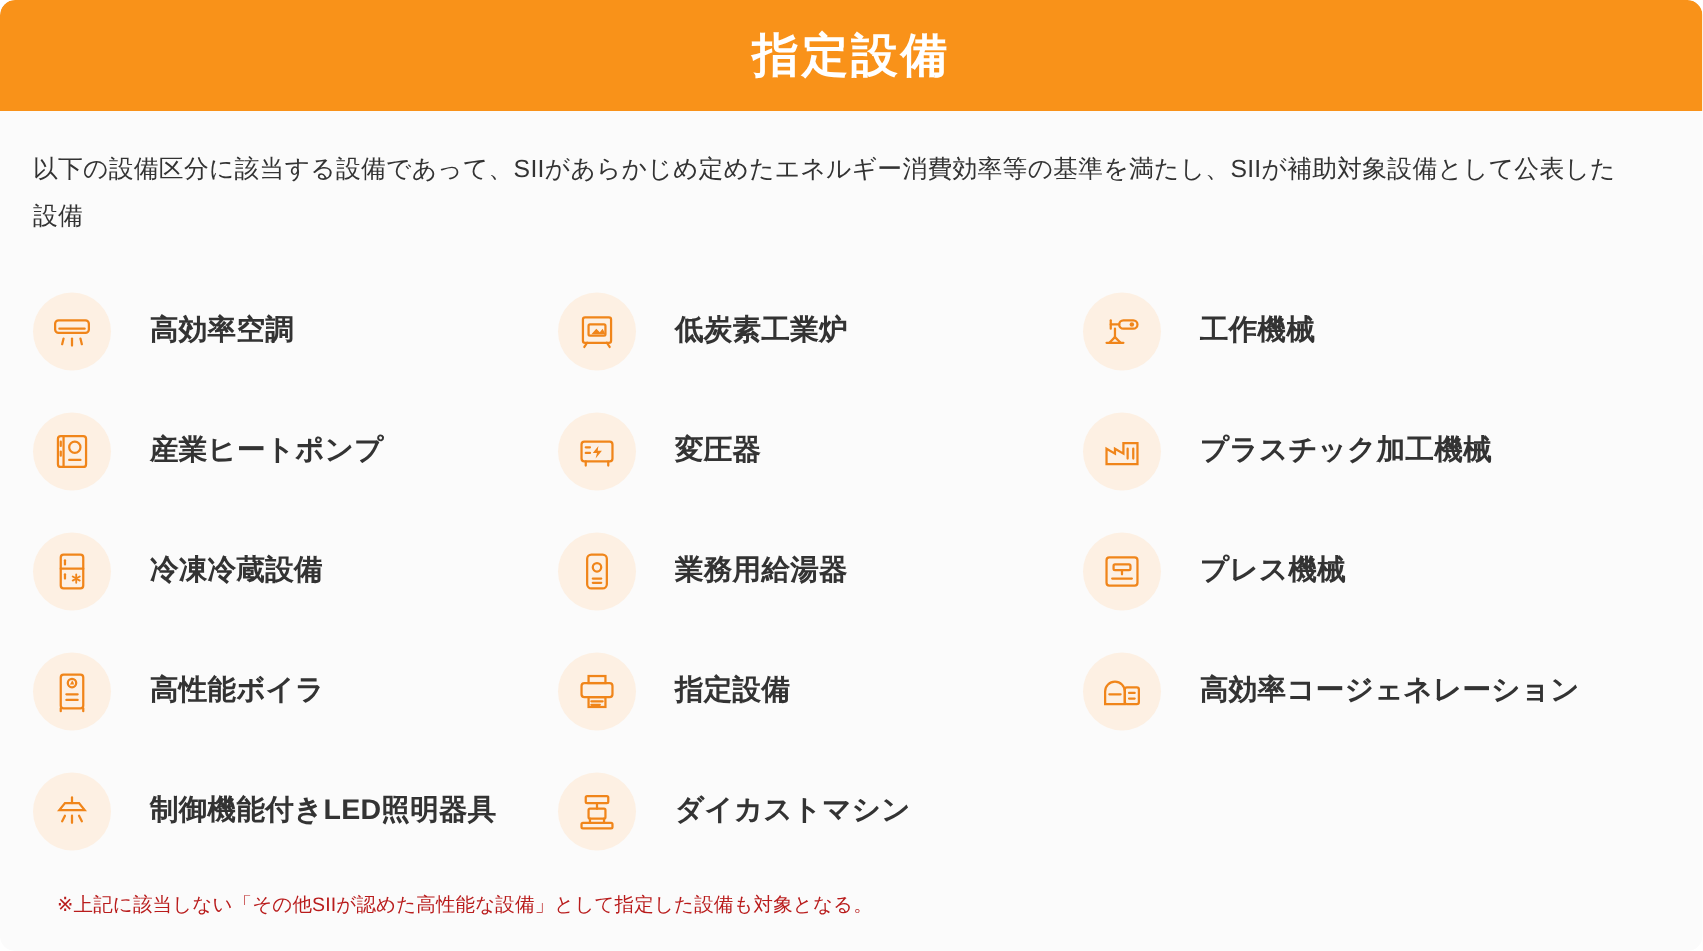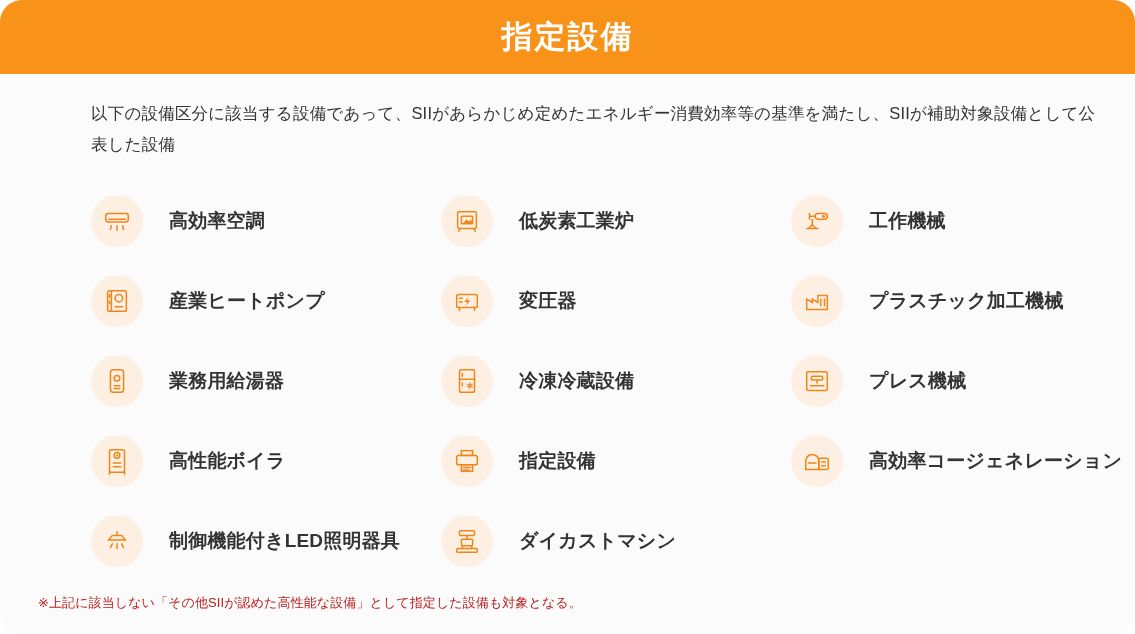--- a/index.html
+++ b/index.html
@@ -13,41 +13,40 @@
     font-family: "Liberation Sans", "DejaVu Sans", sans-serif;
     color: #333333;
     overflow: hidden;
   }
   .card {
     position: relative;
     width: 1135px;
     height: 634px;
     box-sizing: border-box;
     background: #fbfbfb;
-    border-radius: 22px;
+    border-radius: 10px;
     overflow: hidden;
   }
   .header {
     height: 74px;
     background: #f99219;
     border-top-left-radius: 10px;
     border-top-right-radius: 10px;
     display: flex;
     align-items: center;
     justify-content: center;
   }
   .header-title {
     color: #ffffff;
     font-size: 31px;
     font-weight: bold;
     letter-spacing: 2px;
   }
   .body {
-    padding: 24px 38px 0 56px;
-    margin-left: 35px;
+    padding: 24px 38px 0 22px;
   }
   .lead {
     font-size: 16.5px;
     line-height: 1.85;
     color: #333333;
     letter-spacing: 0.2px;
     margin: 0 0 6px 0;
     max-width: 1060px;
   }
   .grid {
@@ -183,40 +182,40 @@
             <line x1="20" y1="14" x2="20" y2="21"></line>
             <line x1="24" y1="14" x2="24" y2="21"></line>
           </svg>
         </span>
         <span class="item-label">プラスチック加工機械</span>
       </div>
 
       <div class="item">
         <span class="icon-circle">
           <svg width="30" height="30" viewBox="0 0 32 32" fill="none" stroke="#f0851a" stroke-width="1.6" stroke-linecap="round">
-            <rect x="9" y="4" width="14" height="24" rx="3"></rect>
-            <circle cx="16" cy="13" r="3"></circle>
-            <line x1="13" y1="21" x2="19" y2="21"></line>
-            <line x1="13" y1="24" x2="19" y2="24"></line>
-          </svg>
-        </span>
-        <span class="item-label">業務用給湯器</span>
-      </div>
-
-      <div class="item">
-        <span class="icon-circle">
-          <svg width="30" height="30" viewBox="0 0 32 32" fill="none" stroke="#f0851a" stroke-width="1.6" stroke-linecap="round">
             <rect x="8" y="4" width="16" height="24" rx="2"></rect>
             <line x1="8" y1="14" x2="24" y2="14"></line>
             <line x1="11" y1="8" x2="11" y2="11"></line>
             <line x1="11" y1="18" x2="11" y2="21"></line>
             <path d="M19 18 v6 M16.5 19.5 l5 3 M21.5 19.5 l-5 3" stroke-width="1.3"></path>
           </svg>
         </span>
         <span class="item-label">冷凍冷蔵設備</span>
+      </div>
+
+      <div class="item">
+        <span class="icon-circle">
+          <svg width="30" height="30" viewBox="0 0 32 32" fill="none" stroke="#f0851a" stroke-width="1.6" stroke-linecap="round">
+            <rect x="9" y="4" width="14" height="24" rx="3"></rect>
+            <circle cx="16" cy="13" r="3"></circle>
+            <line x1="13" y1="21" x2="19" y2="21"></line>
+            <line x1="13" y1="24" x2="19" y2="24"></line>
+          </svg>
+        </span>
+        <span class="item-label">業務用給湯器</span>
       </div>
 
       <div class="item">
         <span class="icon-circle">
           <svg width="30" height="30" viewBox="0 0 32 32" fill="none" stroke="#f0851a" stroke-width="1.6" stroke-linecap="round">
             <rect x="5" y="6" width="22" height="20" rx="2"></rect>
             <rect x="10" y="11" width="12" height="4" rx="1"></rect>
             <line x1="9" y1="21" x2="23" y2="21"></line>
             <line x1="16" y1="15" x2="16" y2="18"></line>
           </svg>

